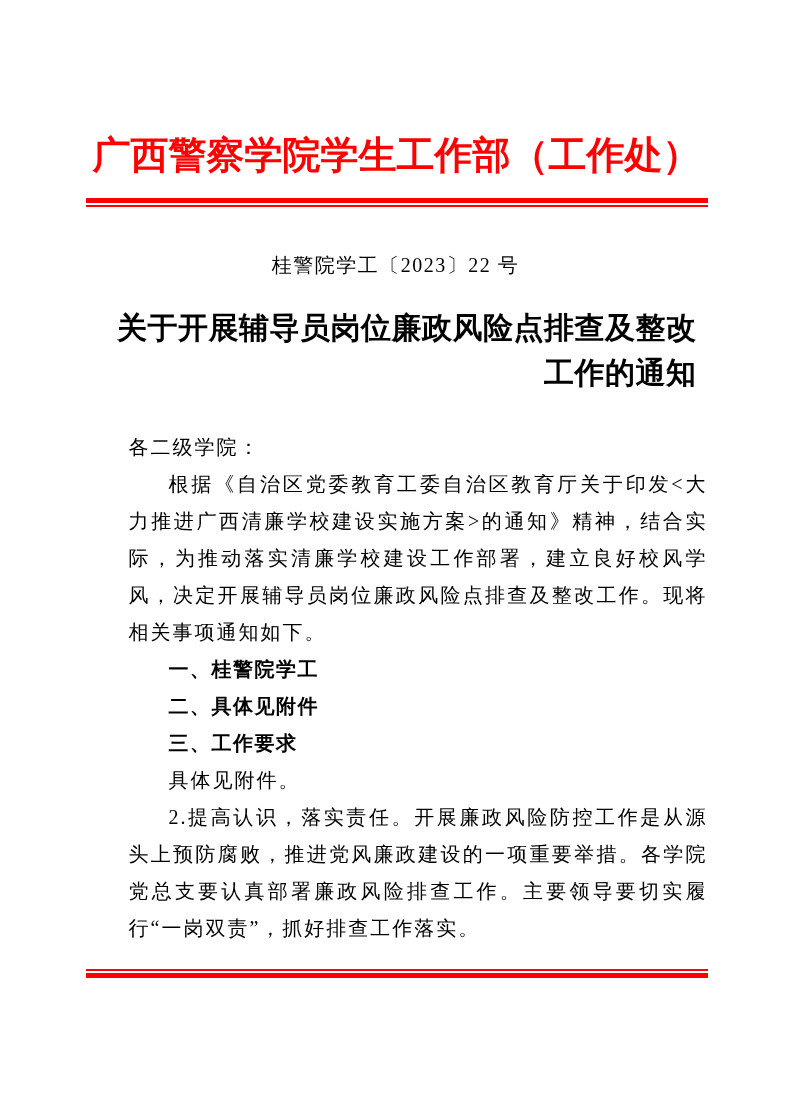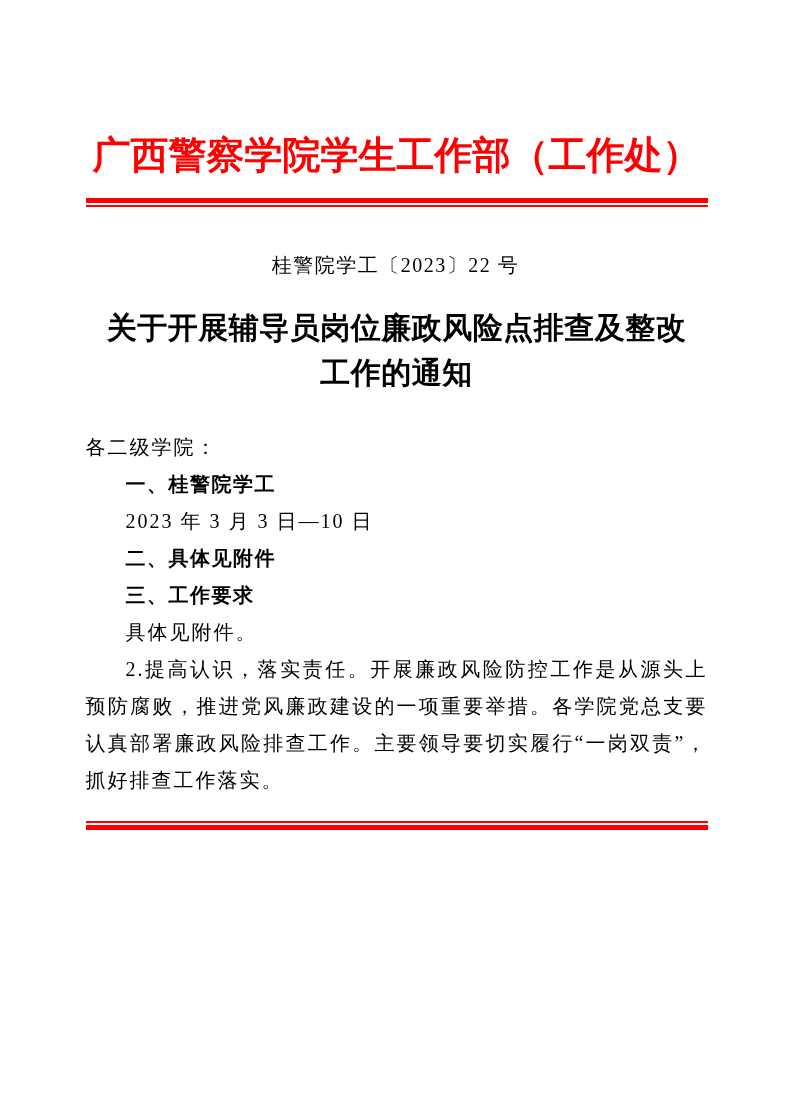--- a/index.html
+++ b/index.html
@@ -46,27 +46,27 @@
     letter-spacing: 1.5px;
     line-height: 28px;
     padding-right: 2px;
   }
   
   .doc-title {
     margin: 26px auto 16px;
     width: 600px;
     font-size: 30px;
     font-weight: bold;
-    text-align: center;
+    text-align: right;
     line-height: 45px;
     letter-spacing: 0.5px;
     font-family: "Liberation Serif", "DejaVu Serif", serif;
   }
   
-  .body-text { margin-top: 34px; }
+  .body-text { margin-top: 34px; margin-left: 43px; }
   .para {
     font-size: 20px;
     line-height: 37px;
     letter-spacing: 2px;
     text-align: justify;
     text-justify: inter-ideograph;
   }
   .indent { text-indent: 2em; }
   .heading {
     font-weight: bold;
@@ -88,24 +88,24 @@
       <div class="rule-thin"></div>
     </div>
 
     <div class="doc-number">桂警院学工〔2023〕22 号</div>
 
     <div class="doc-title">关于开展辅导员岗位廉政风险点排查及整改工作的通知</div>
 
     <div class="body-text">
       <p class="para">各二级学院：</p>
 
+      <p class="para indent">根据《自治区党委教育工委自治区教育厅关于印发&lt;大力推进广西清廉学校建设实施方案&gt;的通知》精神，结合实际，为推动落实清廉学校建设工作部署，建立良好校风学风，决定开展辅导员岗位廉政风险点排查及整改工作。现将相关事项通知如下。</p>
 
       <p class="para indent heading">一、桂警院学工</p>
 
-      <p class="para indent">2023 年 3 月 3 日—10 日</p>
 
       <p class="para indent heading">二、具体见附件</p>
 
       <p class="para indent heading">三、工作要求</p>
 
       <p class="para indent">具体见附件。</p>
 
       <p class="para indent">2.提高认识，落实责任。开展廉政风险防控工作是从源头上预防腐败，推进党风廉政建设的一项重要举措。各学院党总支要认真部署廉政风险排查工作。主要领导要切实履行“一岗双责”，抓好排查工作落实。</p>
     </div>
 

